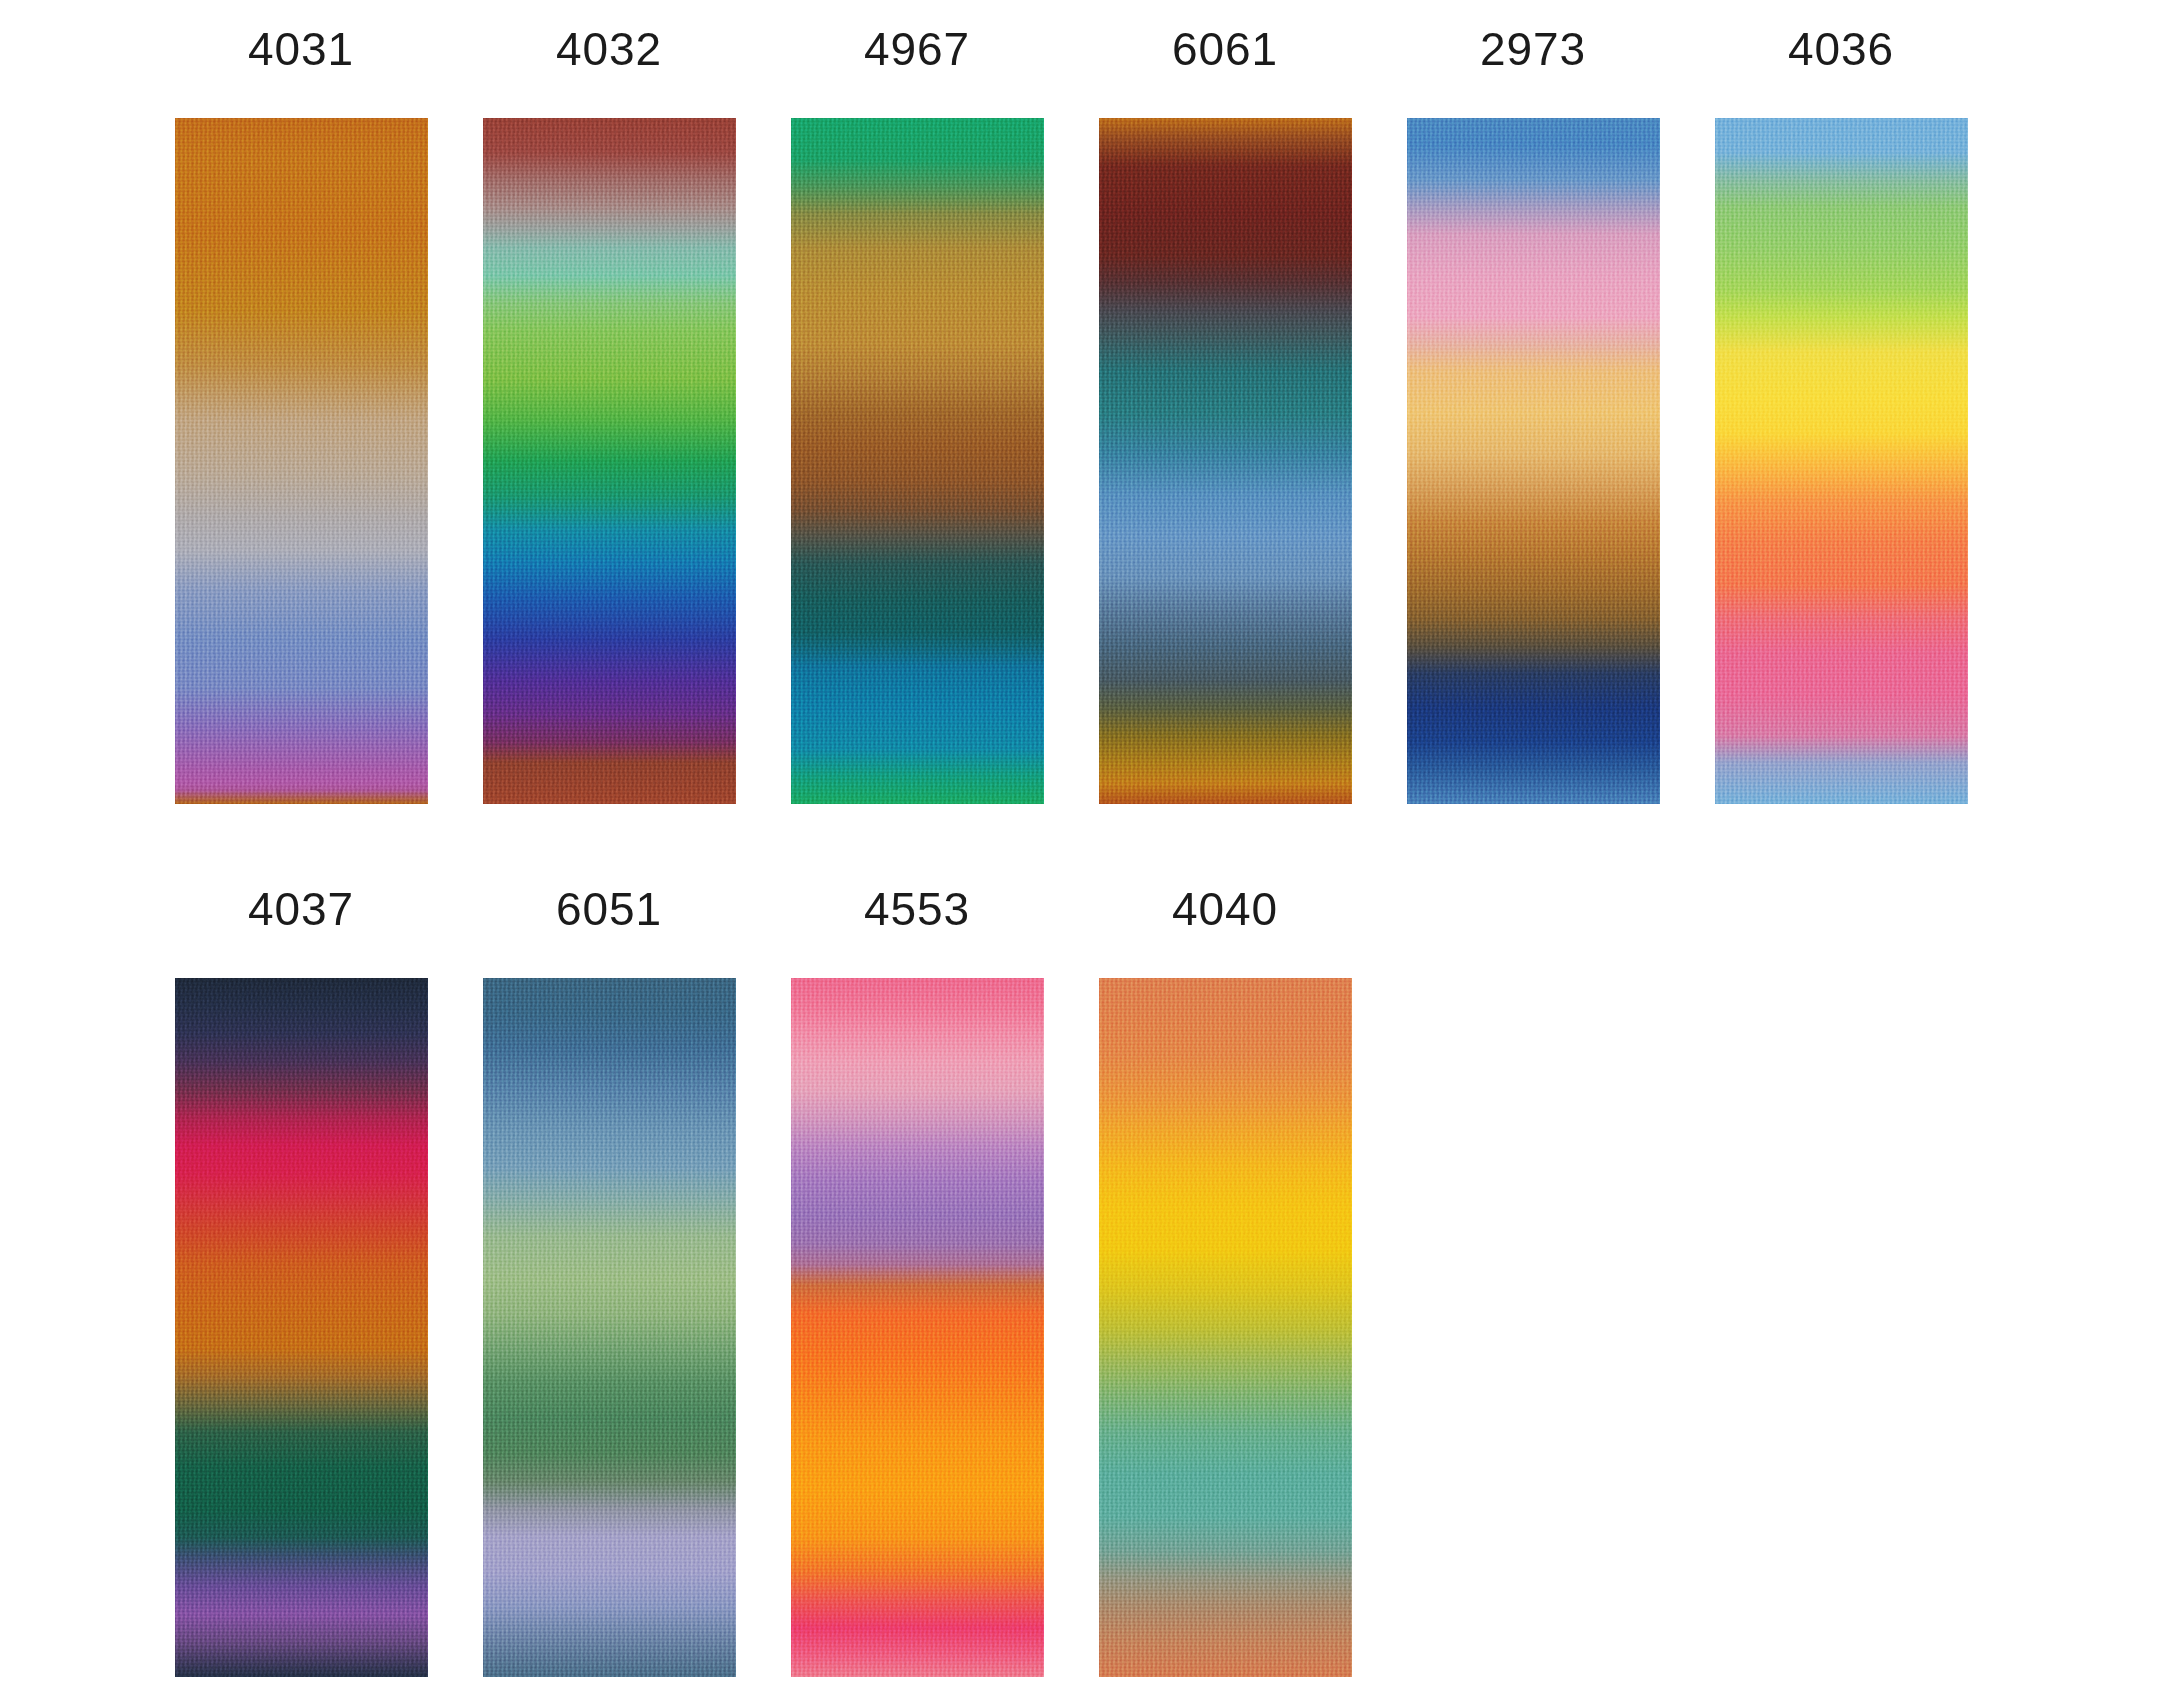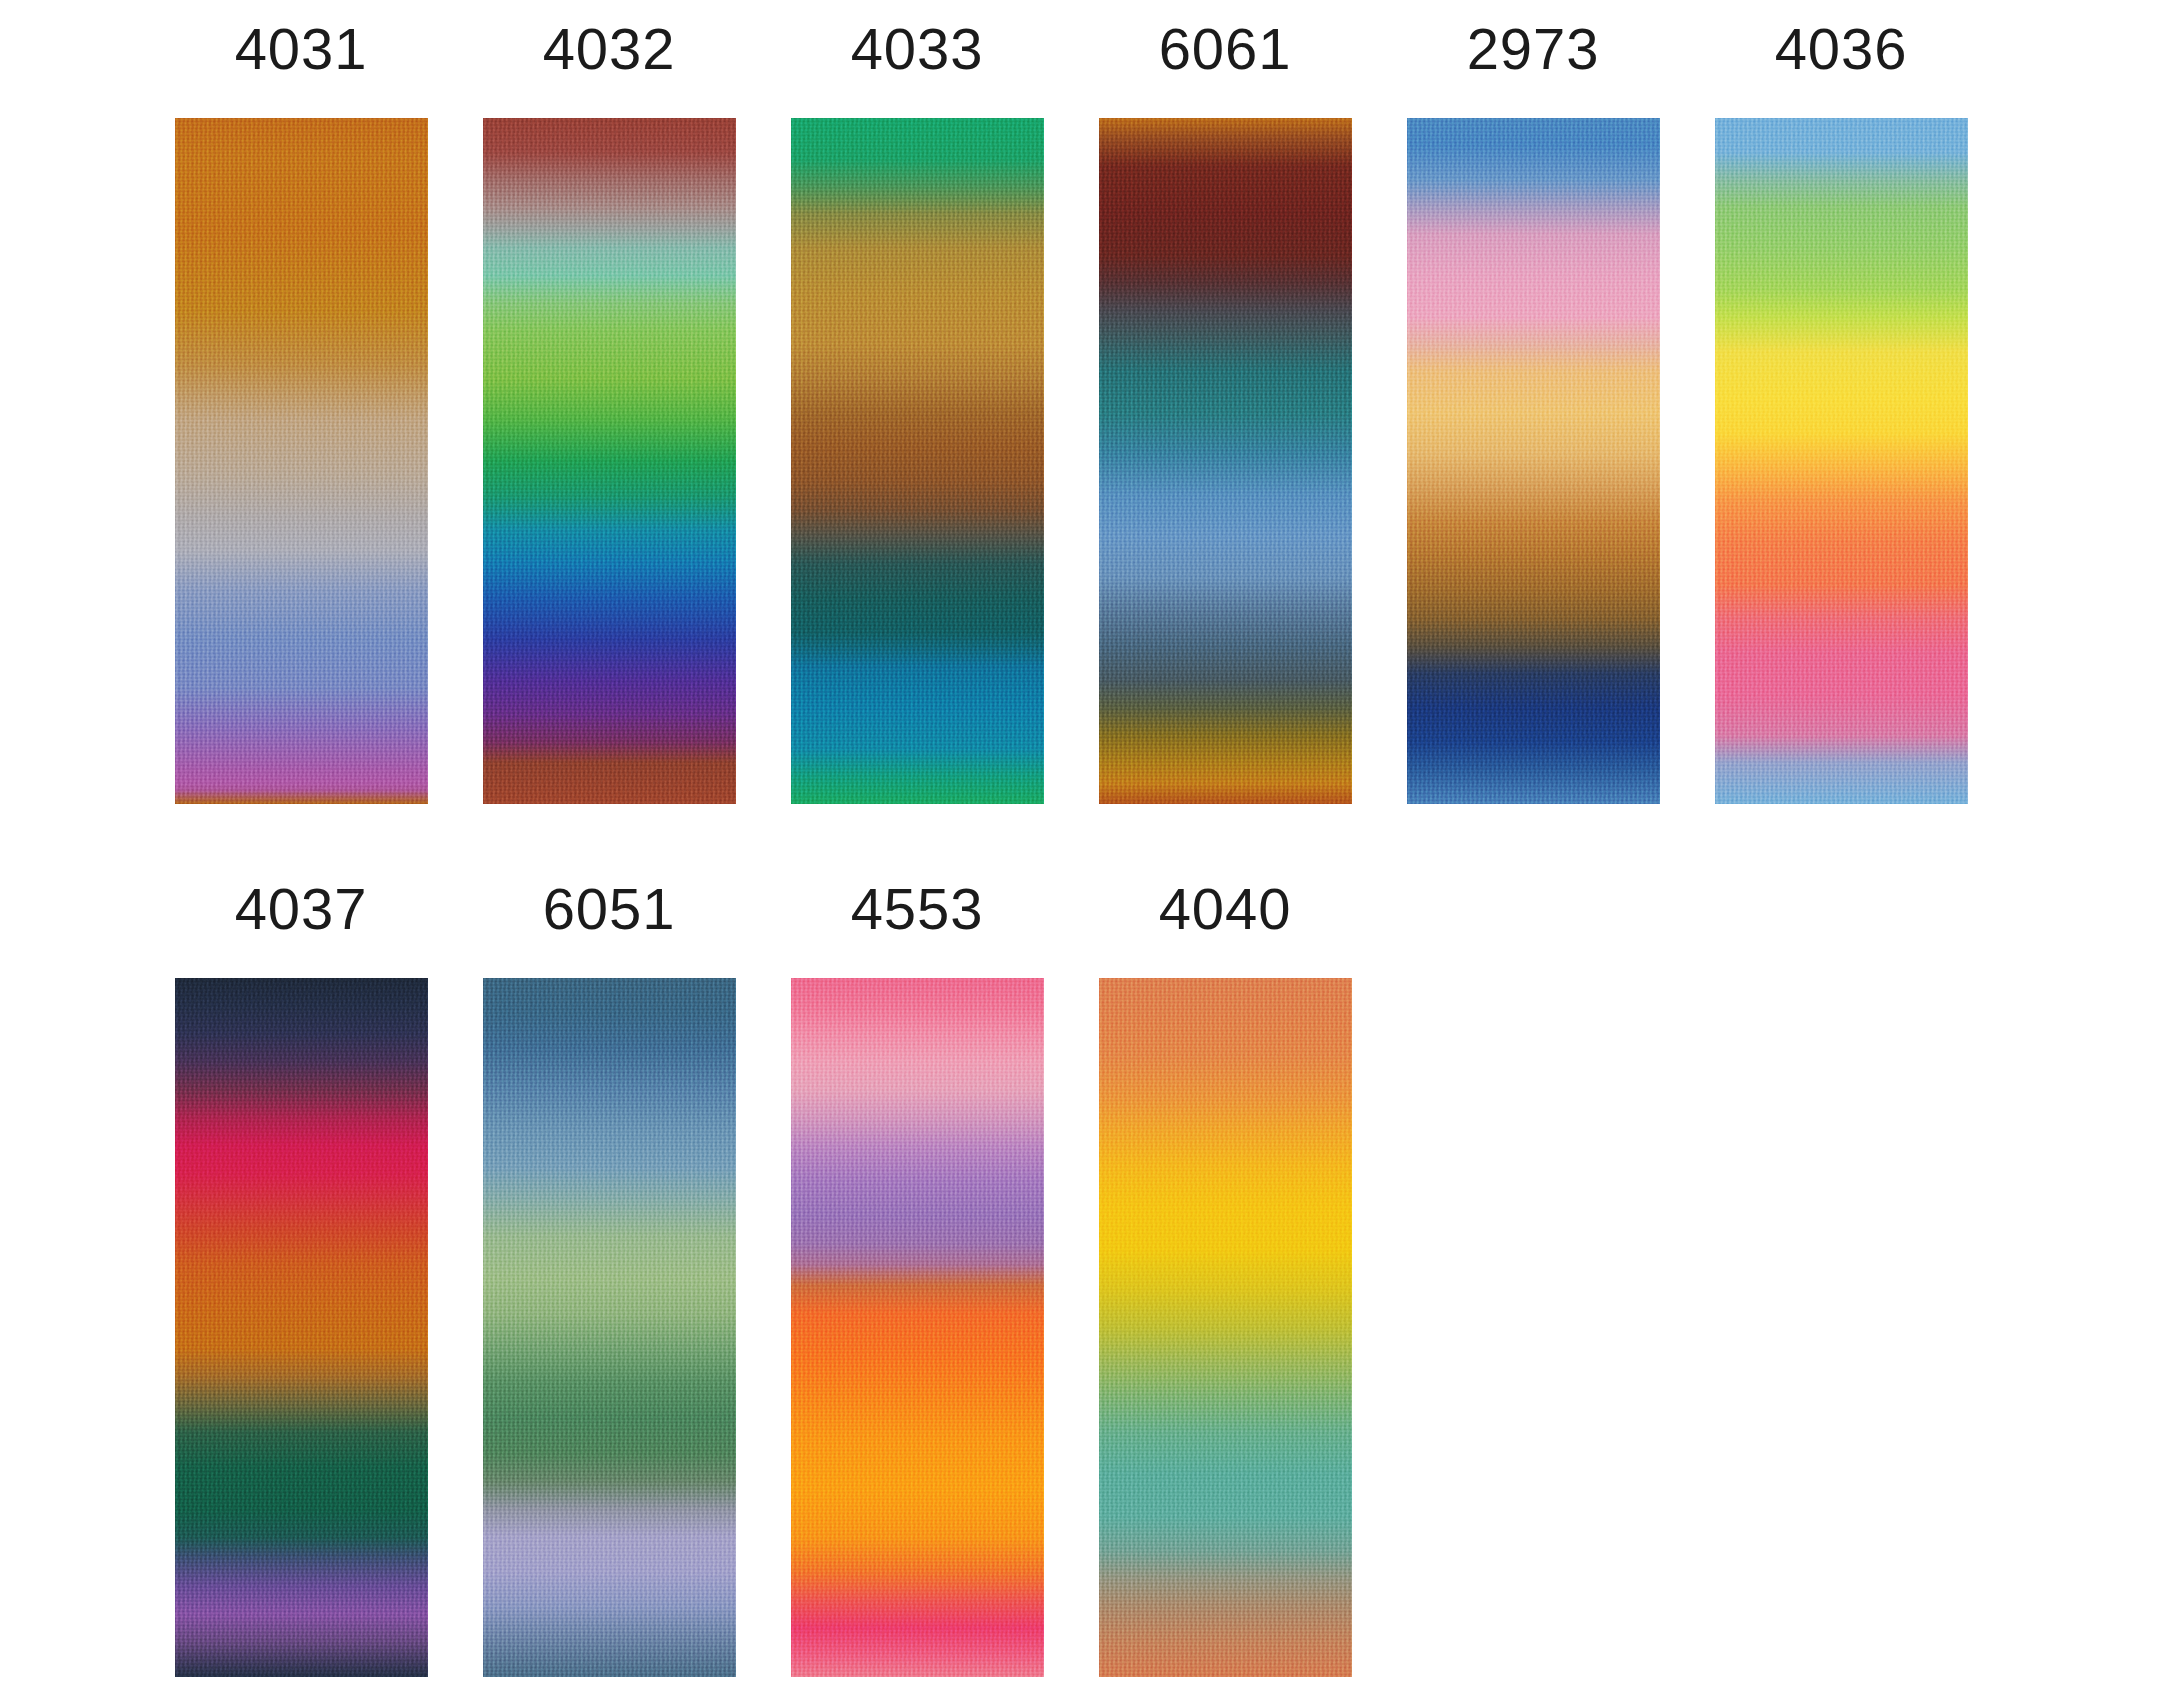--- a/index.html
+++ b/index.html
@@ -30,21 +30,21 @@
   .row-2 { top: 860px; }
 
   .swatch-cell {
     width: 308px;
     display: flex;
     flex-direction: column;
     align-items: center;
   }
 
   .swatch-label {
-    font-size: 58px;
+    font-size: 46px;
     line-height: 1;
     color: #1b1b1b;
     letter-spacing: 0.9px;
     font-weight: 400;
     height: 59px;
     display: flex;
     align-items: center;
     justify-content: center;
     margin-top: 19px;
     margin-bottom: 40px;
@@ -124,21 +124,21 @@
       <div class="swatch-label">4032</div>
       <div class="swatch-wrap">
         <div class="swatch-grad" style="background: linear-gradient(rgb(157, 67, 56) 0%, rgb(160, 74, 67) 5%, rgb(165, 112, 108) 9%, rgb(171, 143, 140) 13%, rgb(159, 165, 162) 16%, rgb(139, 189, 176) 19%, rgb(128, 201, 174) 23%, rgb(140, 200, 127) 27%, rgb(139, 200, 94) 31%, rgb(132, 194, 72) 38%, rgb(86, 183, 72) 44%, rgb(33, 165, 87) 50%, rgb(27, 156, 114) 55%, rgb(21, 144, 168) 60%, rgb(21, 127, 181) 65%, rgb(29, 95, 178) 70%, rgb(44, 63, 165) 76%, rgb(83, 48, 155) 82%, rgb(107, 47, 140) 87%, rgb(123, 48, 100) 91%, rgb(148, 67, 47) 94%, rgb(165, 72, 46) 100%);"></div>
         <div class="knit-v"></div>
         <div class="knit-h"></div>
         <div class="knit-noise"></div>
       </div>
     </div>
 
     <div class="swatch-cell">
-      <div class="swatch-label">4033</div>
+      <div class="swatch-label">4967</div>
       <div class="swatch-wrap">
         <div class="swatch-grad" style="background: linear-gradient(rgb(24, 169, 111) 0%, rgb(28, 166, 108) 6%, rgb(77, 154, 93) 10%, rgb(139, 143, 70) 14%, rgb(176, 144, 58) 19%, rgb(189, 146, 53) 26%, rgb(192, 144, 56) 33%, rgb(181, 130, 54) 38%, rgb(164, 108, 44) 43%, rgb(158, 95, 39) 48%, rgb(146, 88, 42) 53%, rgb(124, 82, 50) 57%, rgb(86, 86, 74) 61%, rgb(42, 90, 88) 65%, rgb(24, 96, 95) 70%, rgb(19, 99, 104) 75%, rgb(16, 120, 160) 80%, rgb(15, 132, 173) 86%, rgb(17, 142, 170) 92%, rgb(20, 162, 131) 96%, rgb(27, 173, 102) 100%);"></div>
         <div class="knit-v"></div>
         <div class="knit-h"></div>
         <div class="knit-noise"></div>
       </div>
     </div>
 
     <div class="swatch-cell">
       <div class="swatch-label">6061</div>

